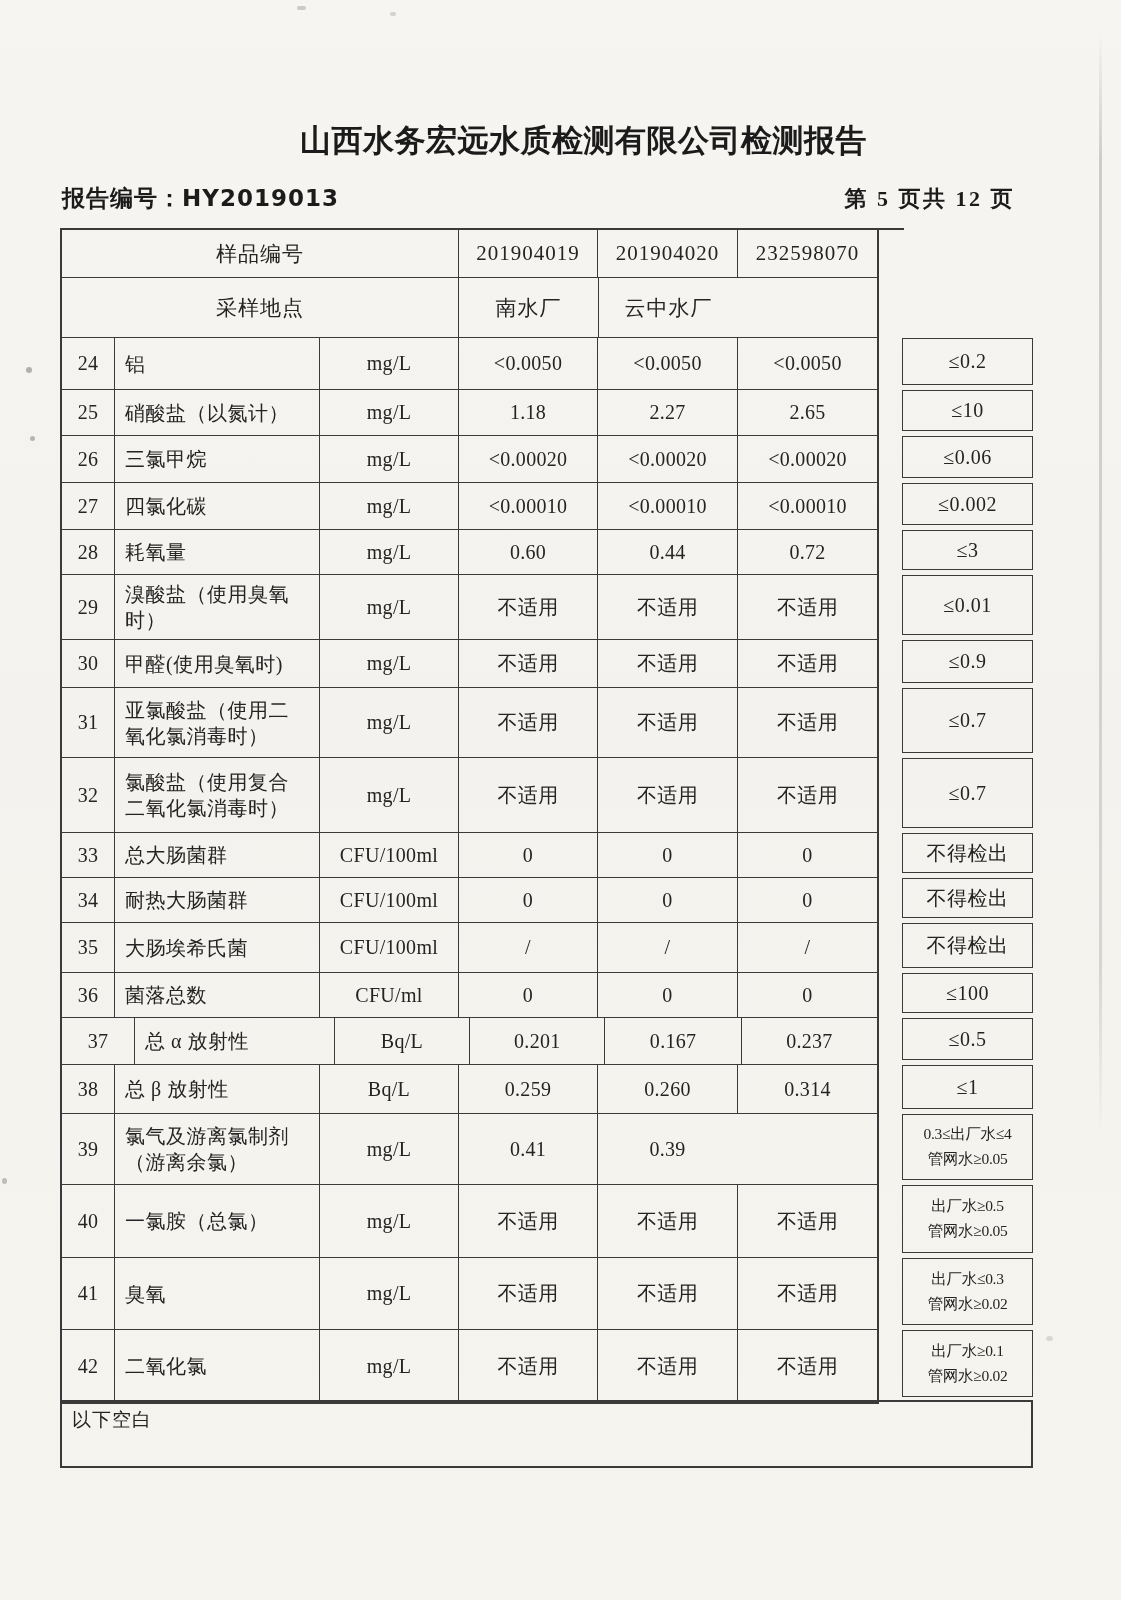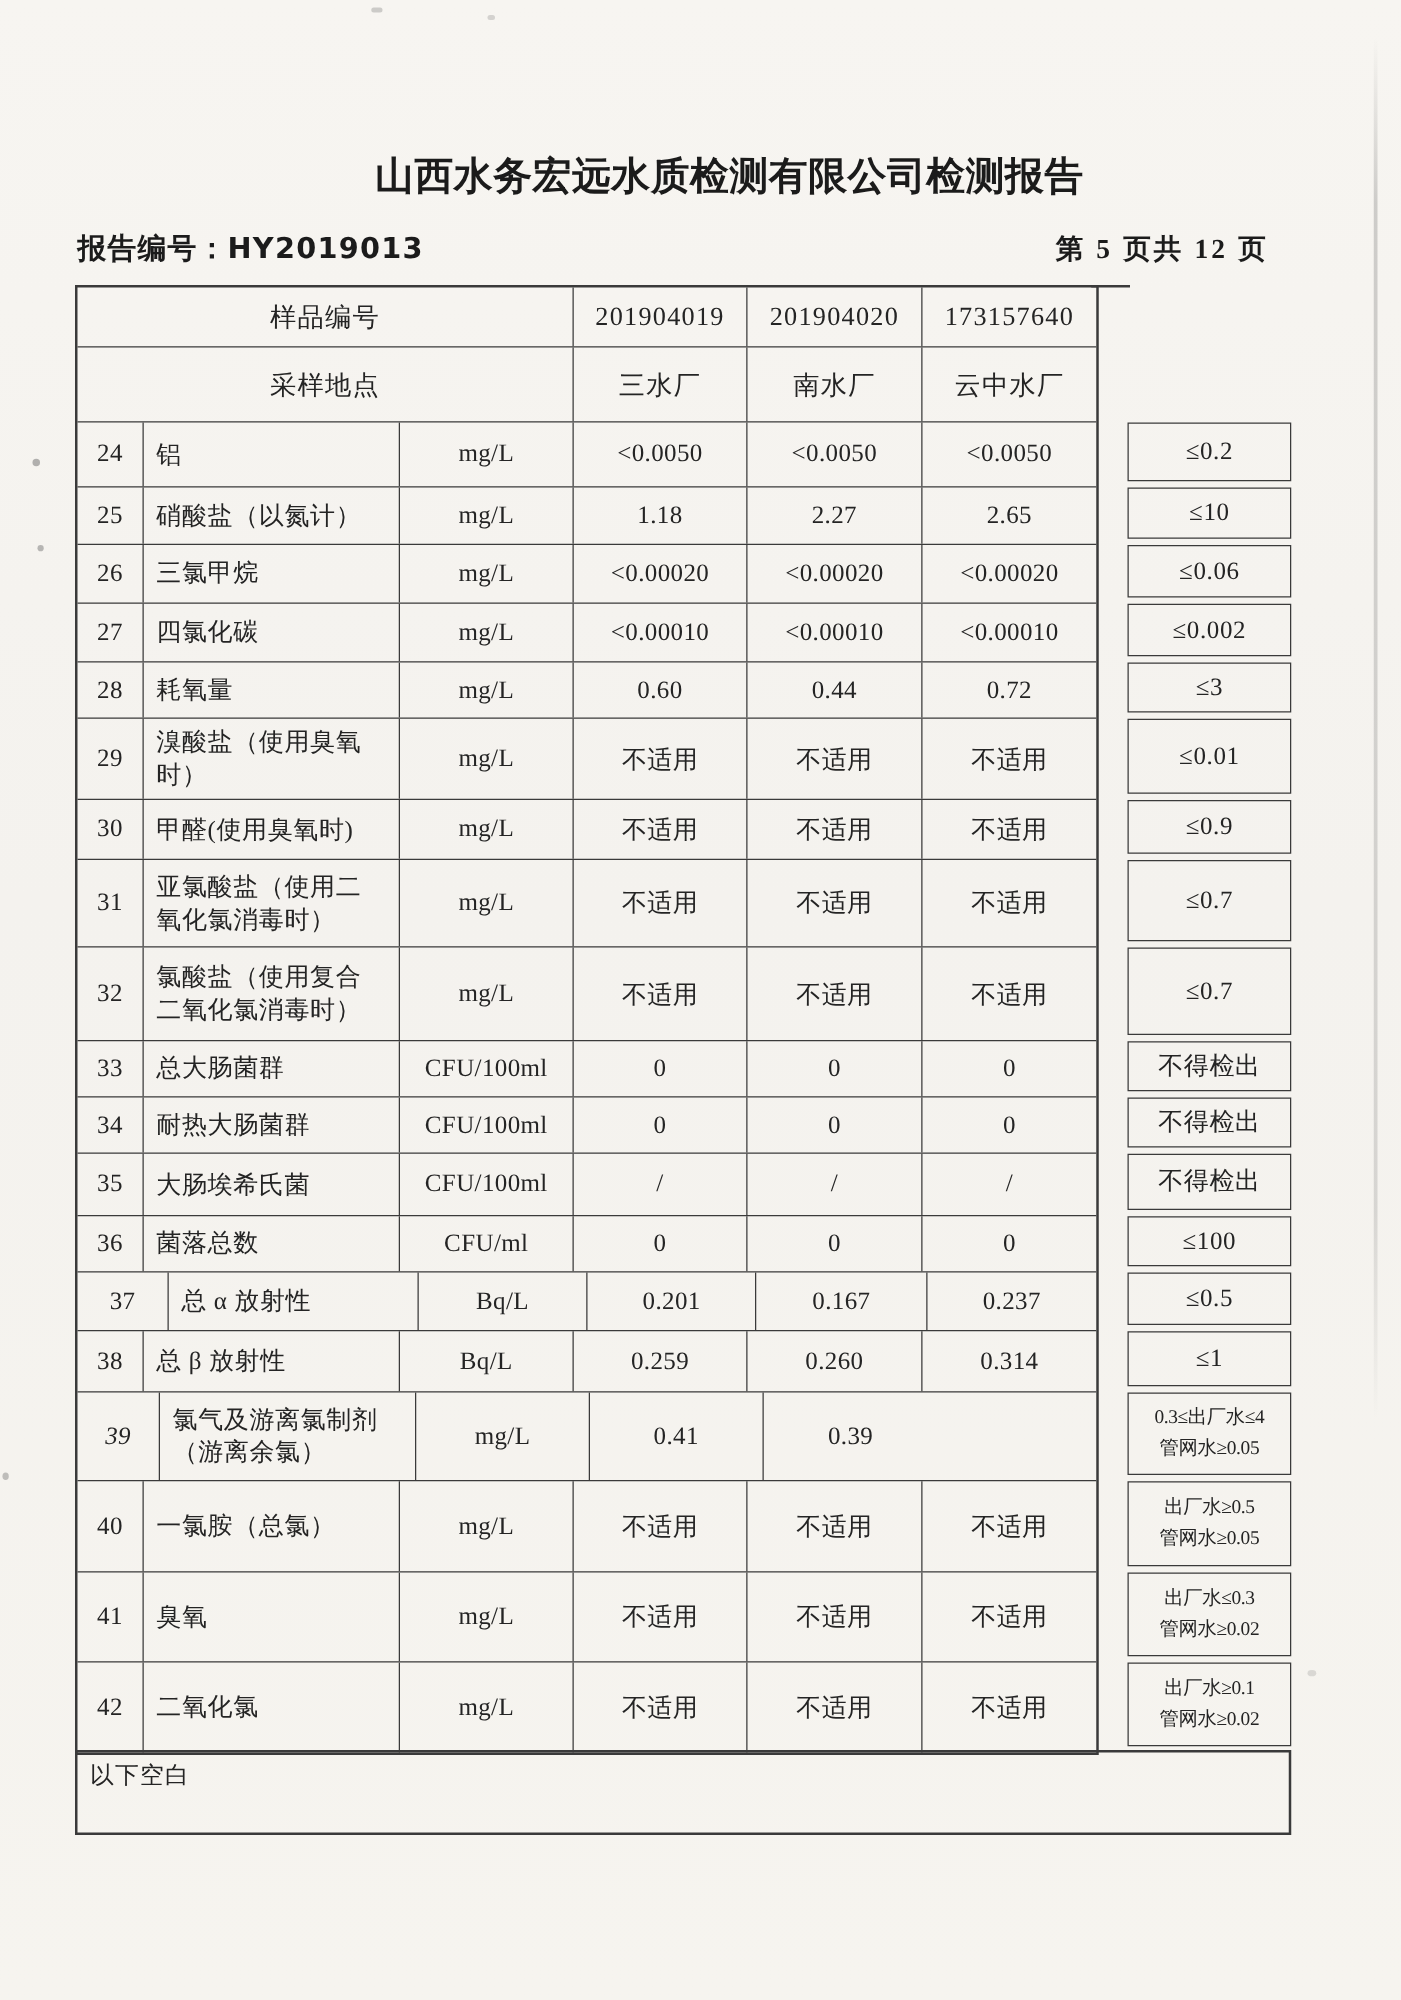--- a/index.html
+++ b/index.html
@@ -65,25 +65,24 @@
     <div class="page-no">第 5 页共 12 页</div>
   </div>
 
   <div class="table-region">
 
     <div class="main-grid" id="main-grid">
       <div class="trow header-row h1">
         <div class="tcell" style="width:397px">样品编号</div>
         <div class="tcell" style="width:139px">201904019</div>
         <div class="tcell" style="width:140px">201904020</div>
-        <div class="tcell" style="width:139px">173157640</div>
+        <div class="tcell" style="width:139px">232598070</div>
       </div>
       <div class="trow header-row h2">
         <div class="tcell" style="width:397px">采样地点</div>
-        <div class="tcell" style="width:139px">三水厂</div>
         <div class="tcell" style="width:140px">南水厂</div>
         <div class="tcell" style="width:139px">云中水厂</div>
       </div>
 
     <div class="trow data-row" style="height: 52px;">
           <div class="tcell c-num" style="width: 53px;">24</div>
           <div class="tcell c-name" style="width: 205px;">铝</div>
           <div class="tcell c-unit" style="width: 139px;">mg/L</div>
           <div class="tcell c-val" style="width: 139px;">&lt;0.0050</div>
           <div class="tcell c-val" style="width: 140px;">&lt;0.0050</div>
@@ -198,21 +197,21 @@
         </div>
         <div class="trow data-row" style="height: 49px;">
           <div class="tcell c-num" style="width: 53px;">38</div>
           <div class="tcell c-name" style="width: 205px;">总 β 放射性</div>
           <div class="tcell c-unit" style="width: 139px;">Bq/L</div>
           <div class="tcell c-val" style="width: 139px;">0.259</div>
           <div class="tcell c-val" style="width: 140px;">0.260</div>
           <div class="tcell c-val" style="width: 139px;">0.314</div>
         </div>
         <div class="trow data-row" style="height: 71px;">
-          <div class="tcell c-num" style="width: 66px; font-style: italic;">39</div>
+          <div class="tcell c-num" style="width: 53px;">39</div>
           <div class="tcell c-name" style="width: 205px;">氯气及游离氯制剂
 （游离余氯）</div>
           <div class="tcell c-unit" style="width: 139px;">mg/L</div>
           <div class="tcell c-val" style="width: 139px;">0.41</div>
           <div class="tcell c-val" style="width: 139px;">0.39</div>
         </div>
         <div class="trow data-row" style="height: 73px;">
           <div class="tcell c-num" style="width: 53px;">40</div>
           <div class="tcell c-name" style="width: 205px;">一氯胺（总氯）</div>
           <div class="tcell c-unit" style="width: 139px;">mg/L</div>

